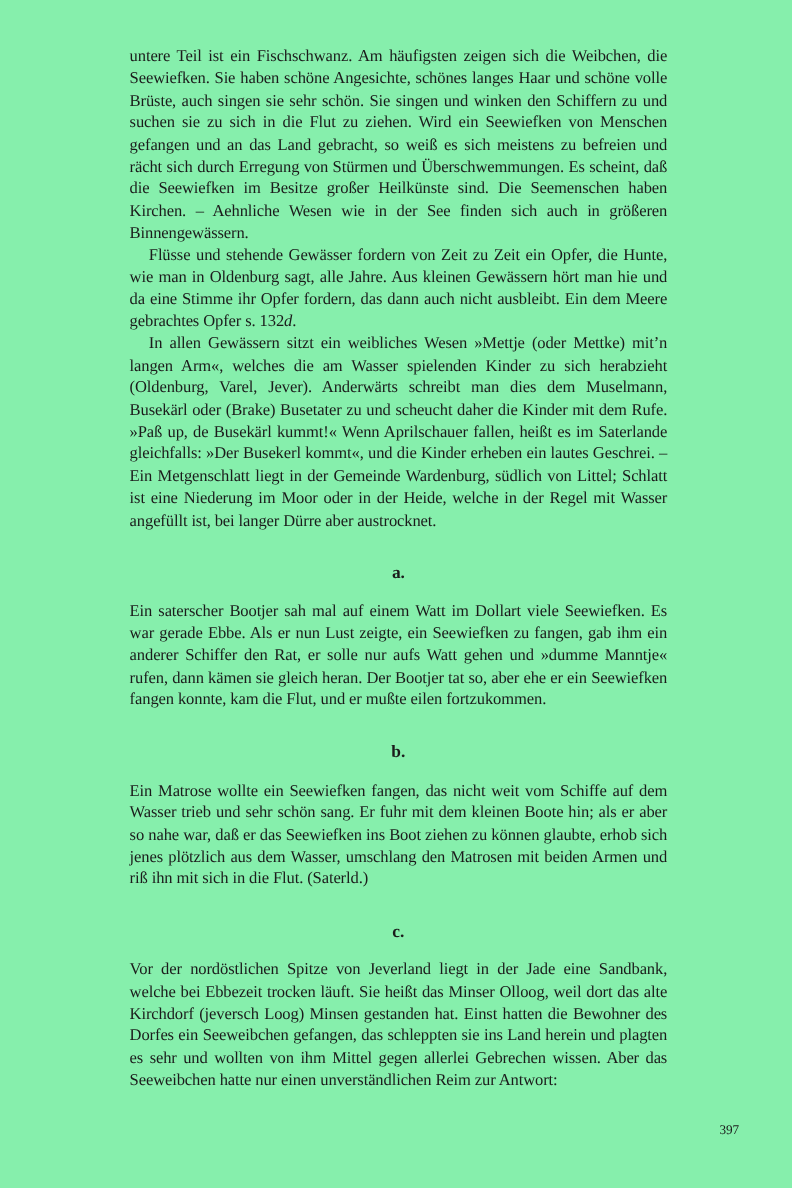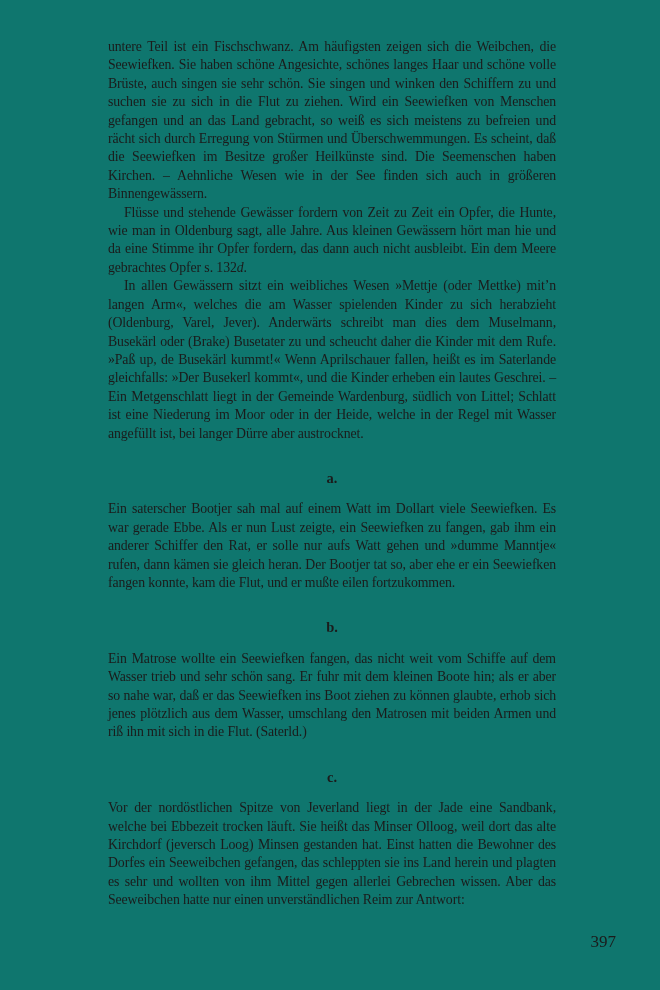--- a/index.html
+++ b/index.html
@@ -4,21 +4,21 @@
 <style>
   html, body {
     margin: 0;
     padding: 0;
     background: #ffffff;
   }
   .page {
     position: relative;
     width: 660px;
     height: 990px;
-    background: #0f766e;
+    background: #86efac;
     font-family: "Liberation Serif", serif;
     color: #1b1b1b;
     overflow: hidden;
   }
   .text-block {
     position: absolute;
     left: 108px;
     top: 38px;
     width: 448px;
   }
@@ -39,21 +39,21 @@
     line-height: 18.4px;
     margin: 26px 0 13px 0;
   }
   .it {
     font-style: italic;
   }
   .page-number {
     position: absolute;
     top: 934px;
     right: 44px;
-    font-size: 17px;
+    font-size: 11px;
     line-height: 16px;
     color: #1b1b1b;
   }
 </style>
 </head>
 <body>
 
 <div class="page">
   <div class="text-block">
 

